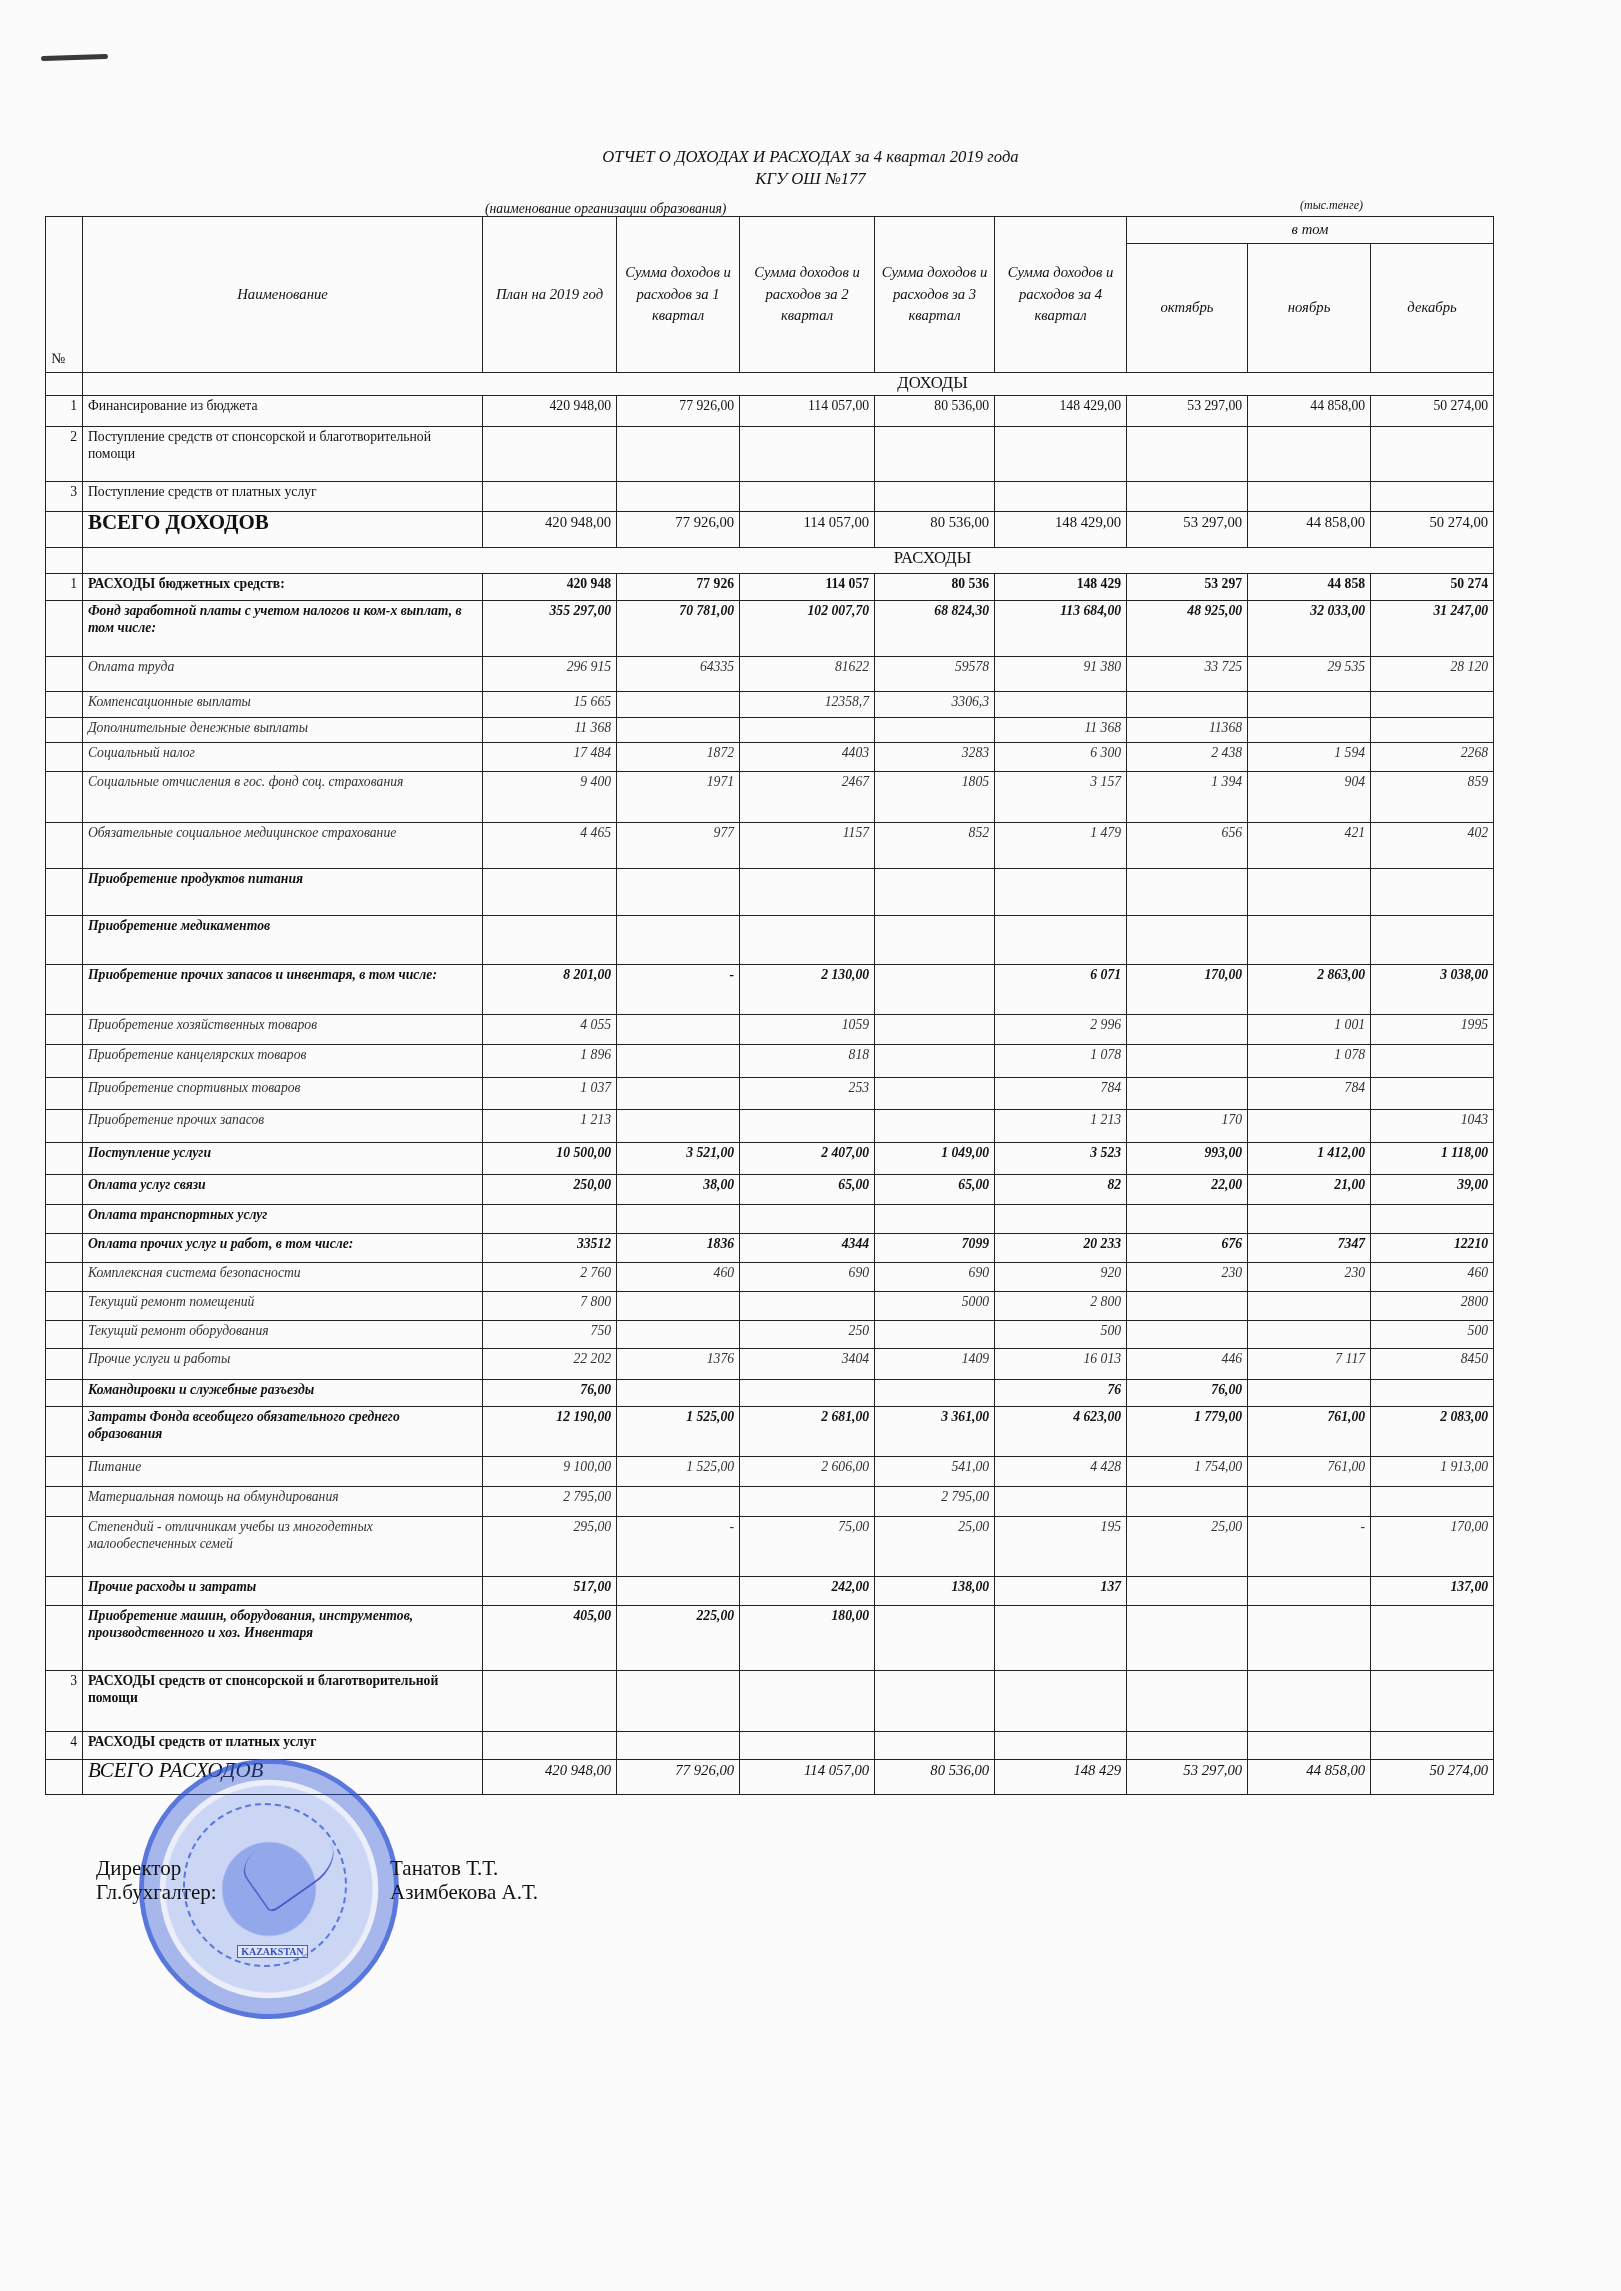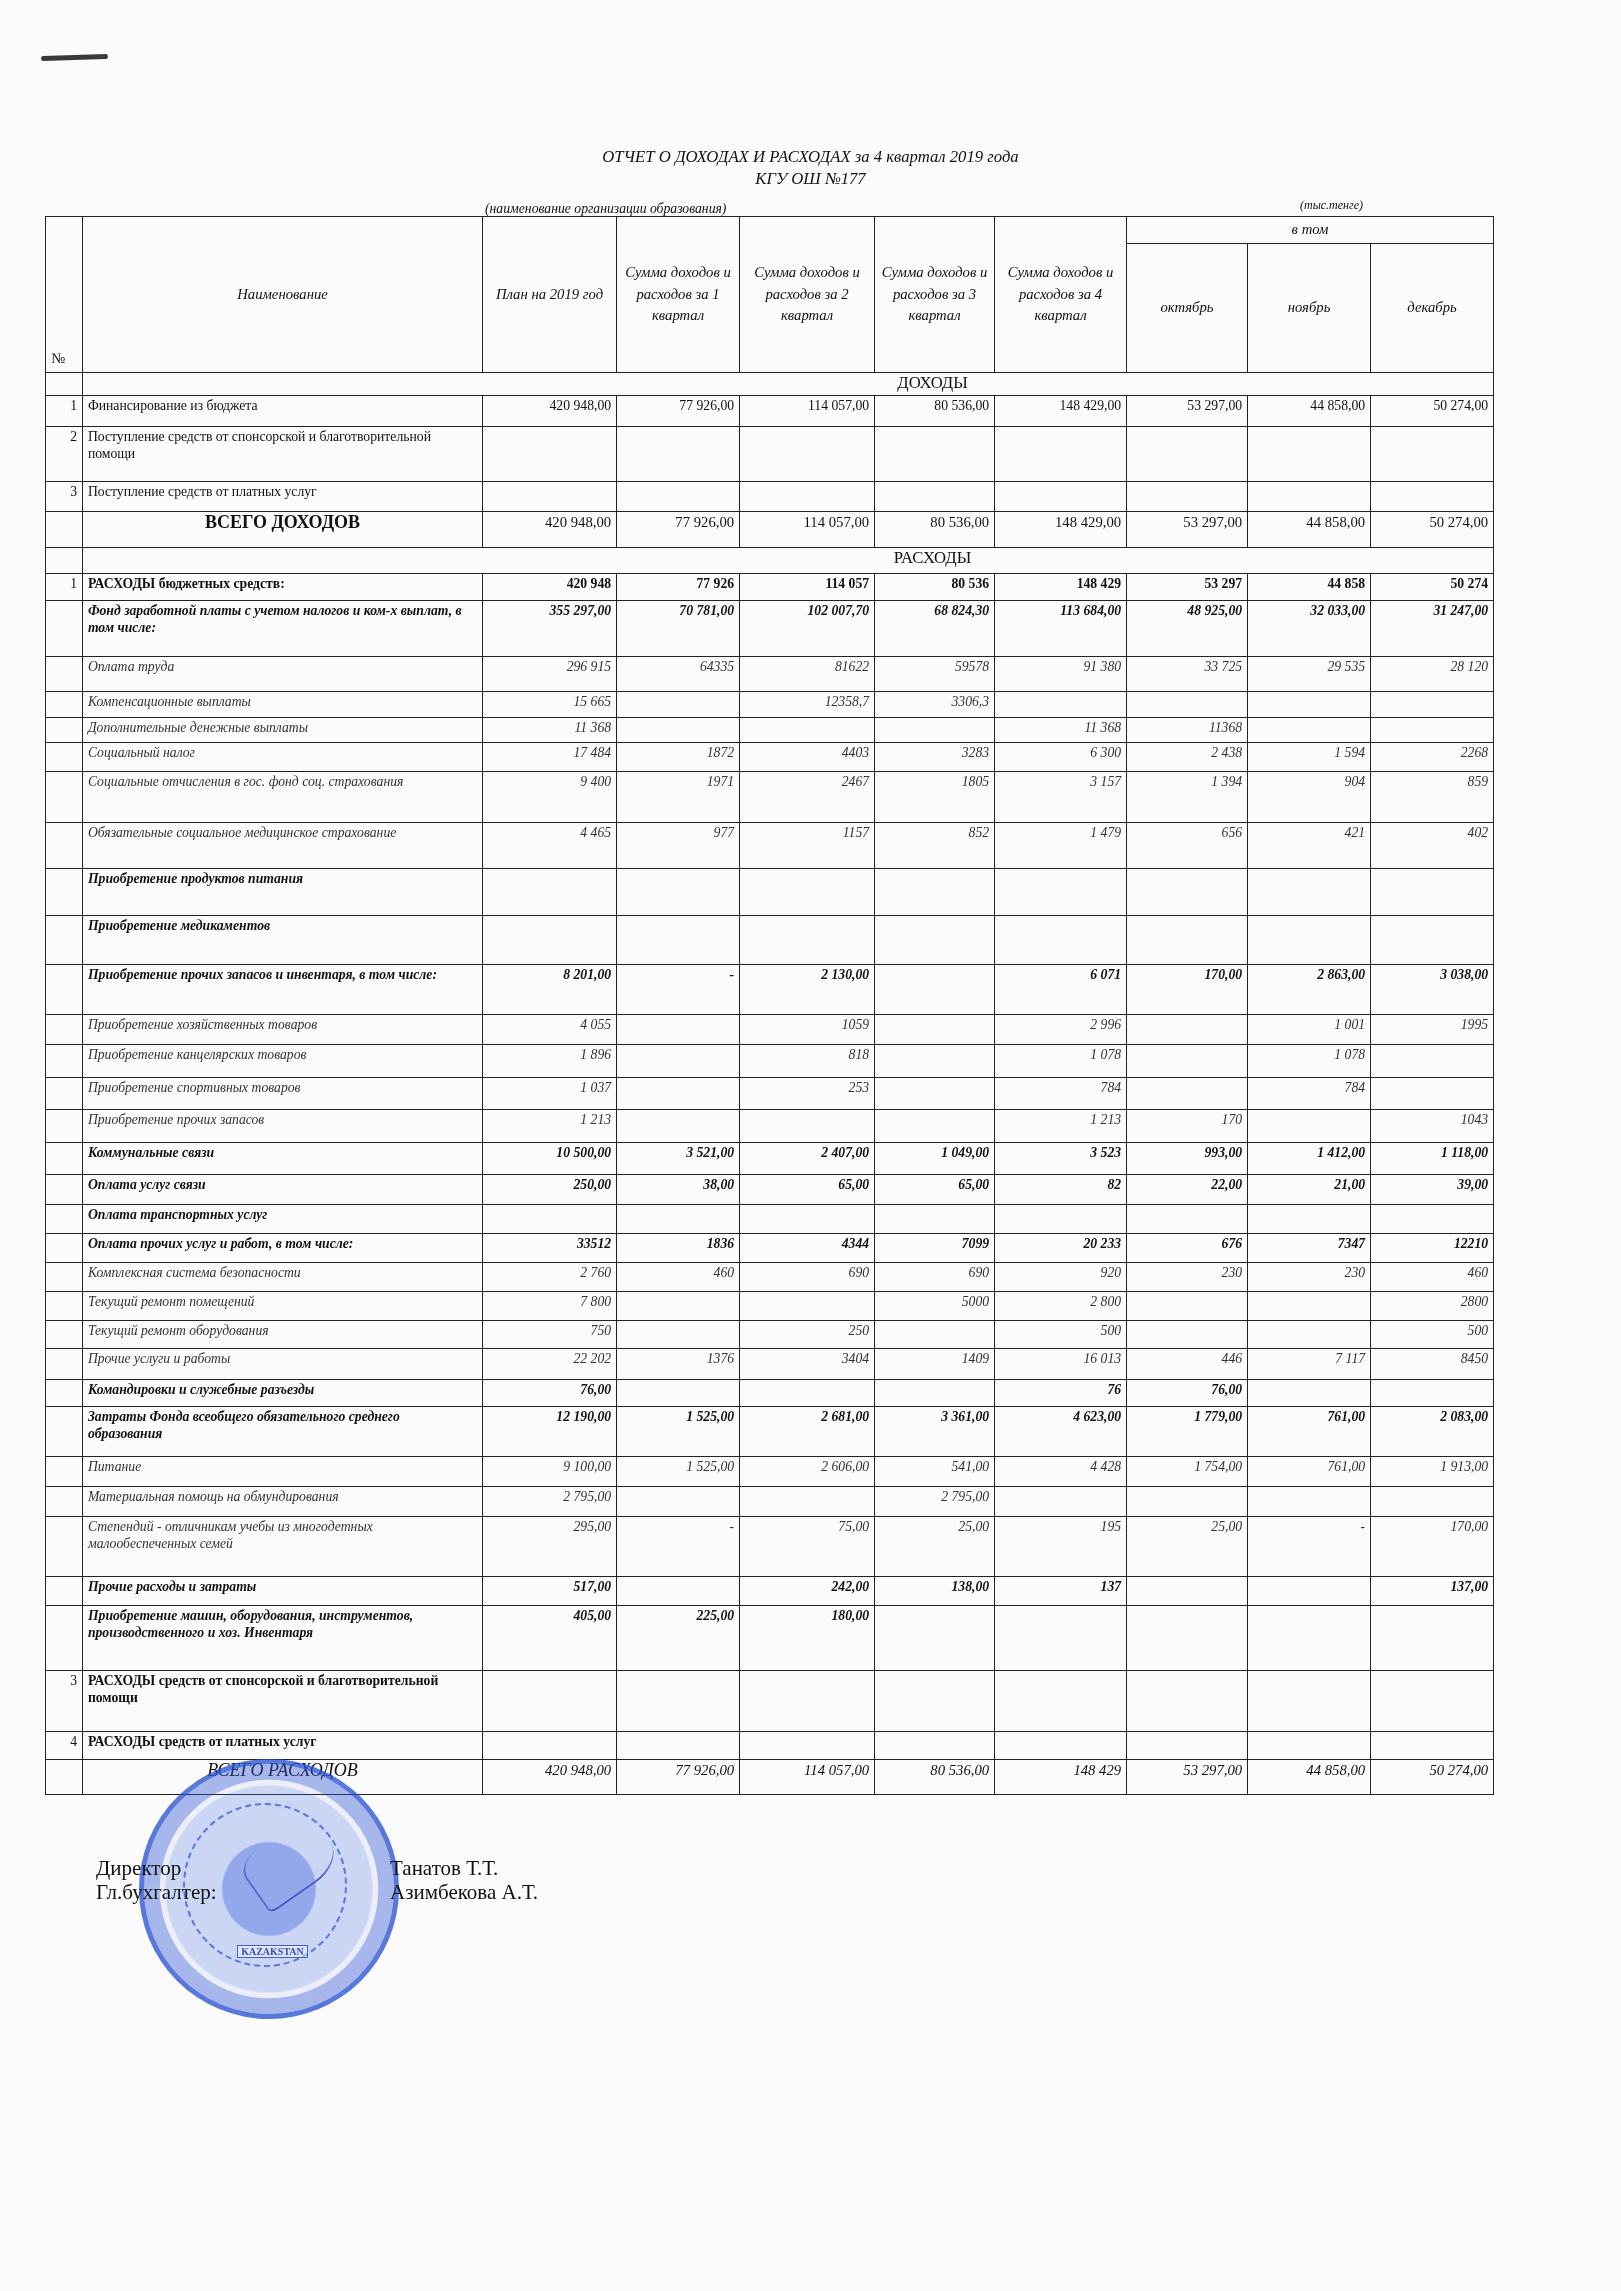--- a/index.html
+++ b/index.html
@@ -29,21 +29,21 @@
   th { font-weight: normal; font-style: italic; text-align: center; vertical-align: middle !important; font-size: 14.7px; line-height: 21.6px !important; }
   th.num-h { vertical-align: bottom !important; text-align: left; padding-left: 2.9px; font-style: normal; }
   td.n { text-align: right; padding-right: 3.9px; }
   td.name { text-align: left; }
   td.idx { text-align: right; padding-right: 2.9px; font-style: normal; }
   tr.section td { text-align: center; font-size: 16.7px; font-weight: normal; padding-left: 294px; }
   tr.upright td { font-style: normal; }
   tr.bold td.name, tr.bold td.n { font-weight: bold; }
   tr.it td { font-style: italic; }
   tr.it.light td { color: #333; }
-  tr.total td.name { text-align: center; font-size: 18px; }
+  tr.total td.name { font-size: 21px; }
   tr.total td.n { font-weight: normal; font-size: 14.7px; }
 
   .sign { position: absolute; font-size: 21px; }
   .stamp {
     position: absolute; left: 139px; top: 1759px; width: 250px; height: 250px;
     border-radius: 50%;
     border: 5.9px solid rgba(40,80,210,0.75);
     box-shadow: inset 0 0 0 9.8px rgba(255,255,255,0.0), inset 0 0 0 15.7px rgba(40,80,210,0.35);
     background: radial-gradient(circle, rgba(60,100,220,0.55) 0 26%, rgba(60,100,220,0.25) 27% 58%, rgba(60,100,220,0.08) 59% 100%);
   }
@@ -323,21 +323,21 @@
         <td class="n"></td>
         <td class="n"></td>
         <td class="n"></td>
         <td class="n">1 213</td>
         <td class="n">170</td>
         <td class="n"></td>
         <td class="n">1043</td>
       </tr>
       <tr class="it bold" style="height: 32px;">
         <td class="idx"></td>
-        <td class="name">Коммунальные связи</td>
+        <td class="name">Поступление услуги</td>
         <td class="n">10 500,00</td>
         <td class="n">3 521,00</td>
         <td class="n">2 407,00</td>
         <td class="n">1 049,00</td>
         <td class="n">3 523</td>
         <td class="n">993,00</td>
         <td class="n">1 412,00</td>
         <td class="n">1 118,00</td>
       </tr>
       <tr class="it bold" style="height: 30px;">

